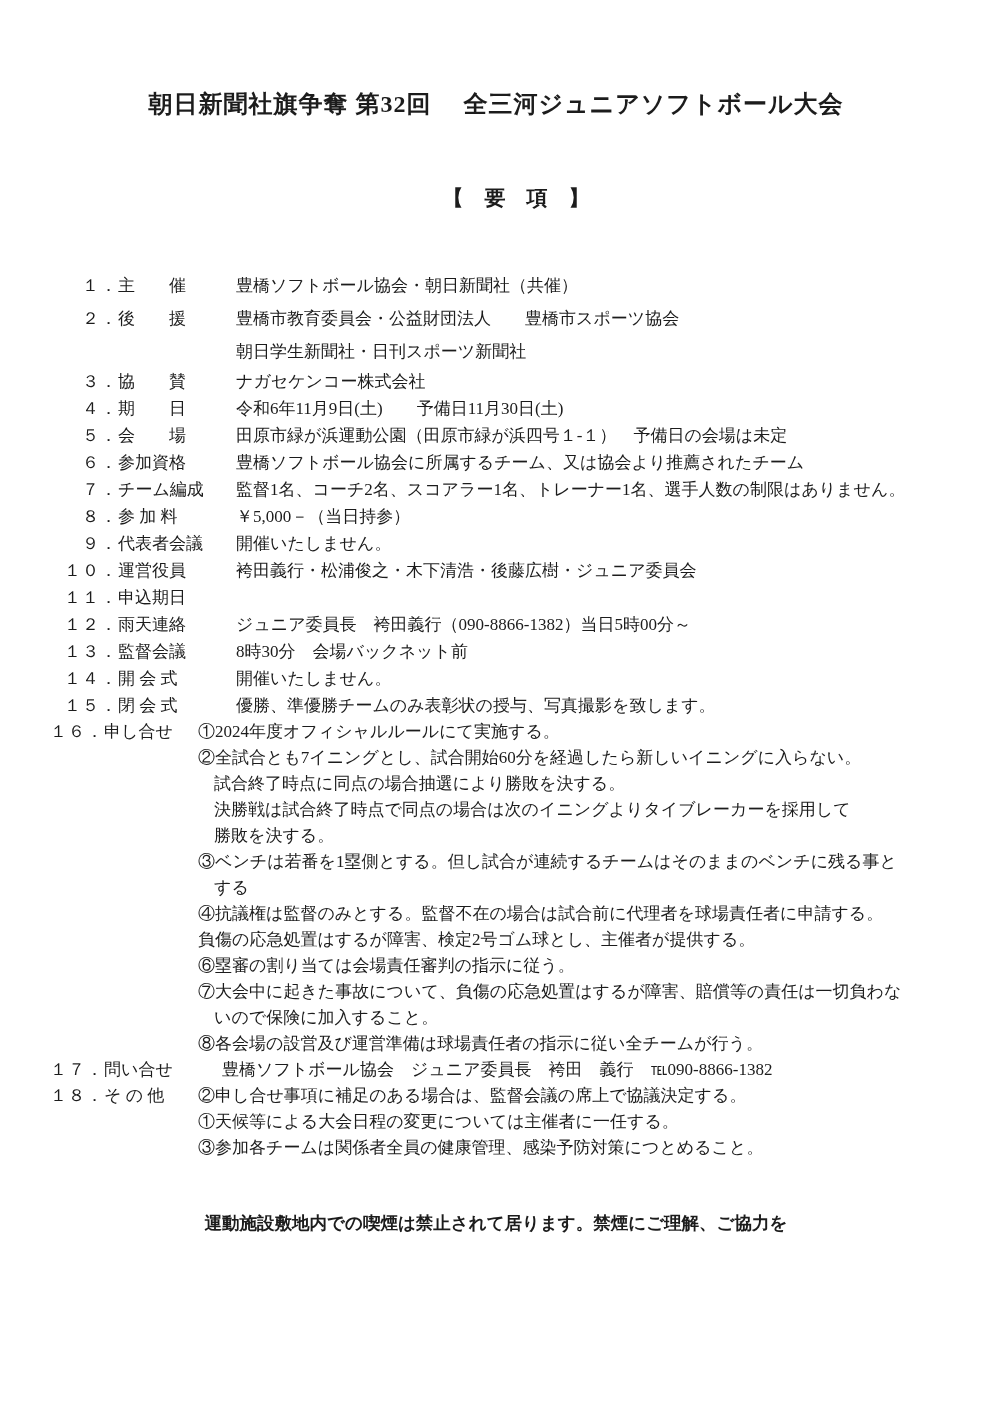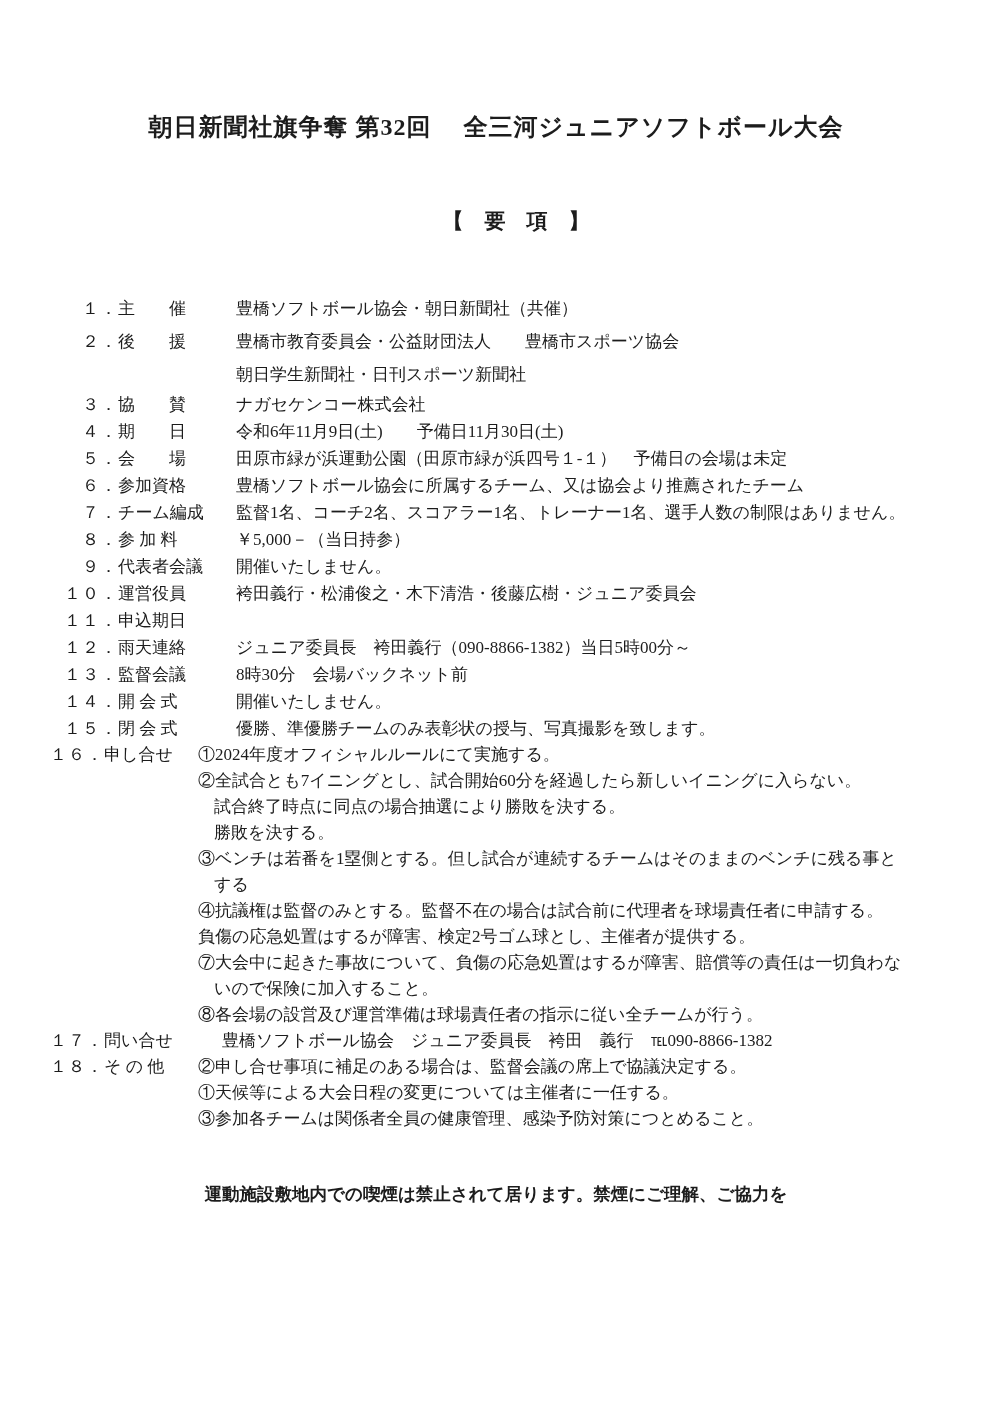--- a/index.html
+++ b/index.html
@@ -11,21 +11,21 @@
     position: relative;
     width: 992px;
     height: 1404px;
     background: #ffffff;
     overflow: hidden;
     font-family: "Liberation Serif", "DejaVu Serif", serif;
     color: #1c1c1c;
   }
   .title {
     margin: 0;
-    padding-top: 111px;
+    padding-top: 88px;
     text-align: center;
     font-size: 24px;
     font-weight: bold;
     letter-spacing: 1px;
     white-space: pre;
   }
   .heading {
     margin-top: 64px;
     text-align: center;
     font-size: 21px;
@@ -184,25 +184,27 @@
           <div class="line">優勝、準優勝チームのみ表彰状の授与、写真撮影を致します。</div>
         </div>
       </div>
       <div class="row tight">
         <span class="num">１６．</span>
         <span class="label">申し合せ</span>
         <div class="content shift">
           <div class="line">①2024年度オフィシャルルールにて実施する。</div>
           <div class="line">②全試合とも7イニングとし、試合開始60分を経過したら新しいイニングに入らない。</div>
           <div class="line indent1">試合終了時点に同点の場合抽選により勝敗を決する。</div>
+          <div class="line indent1">決勝戦は試合終了時点で同点の場合は次のイニングよりタイブレーカーを採用して</div>
           <div class="line indent1">勝敗を決する。</div>
           <div class="line">③ベンチは若番を1塁側とする。但し試合が連続するチームはそのままのベンチに残る事と</div>
           <div class="line indent1">する</div>
           <div class="line">④抗議権は監督のみとする。監督不在の場合は試合前に代理者を球場責任者に申請する。</div>
           <div class="line">負傷の応急処置はするが障害、検定2号ゴム球とし、主催者が提供する。</div>
+          <div class="line">⑥塁審の割り当ては会場責任審判の指示に従う。</div>
           <div class="line">⑦大会中に起きた事故について、負傷の応急処置はするが障害、賠償等の責任は一切負わな</div>
           <div class="line indent1">いので保険に加入すること。</div>
           <div class="line">⑧各会場の設営及び運営準備は球場責任者の指示に従い全チームが行う。</div>
         </div>
       </div>
       <div class="row tight">
         <span class="num">１７．</span>
         <span class="label">問い合せ</span>
         <div class="content">
           <div class="line">豊橋ソフトボール協会　ジュニア委員長　袴田　義行　℡090-8866-1382</div>

